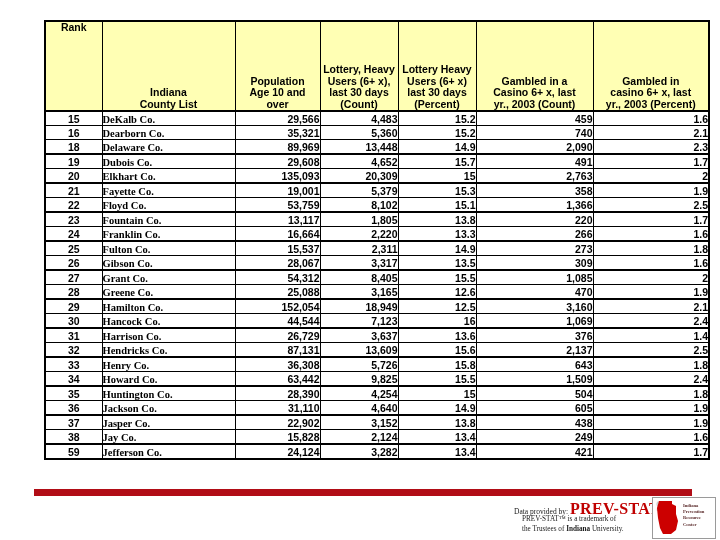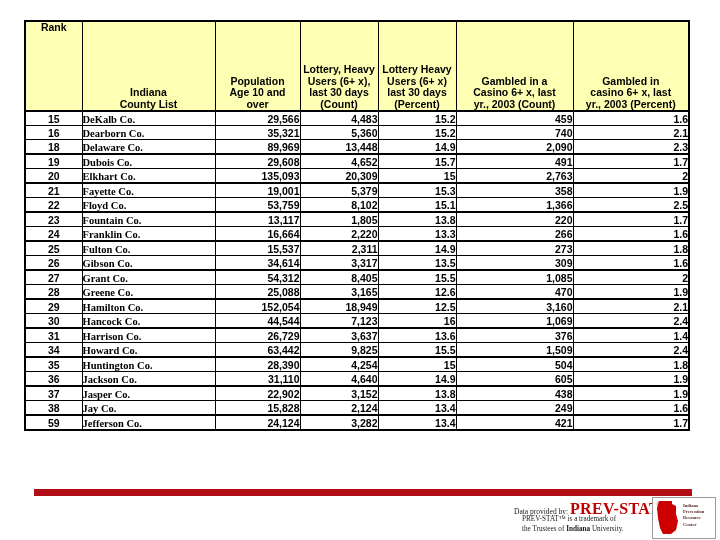--- a/index.html
+++ b/index.html
@@ -18,21 +18,21 @@
   #slide {
     position: absolute;
     left: 0; top: 0;
     width: 720px;
     height: 540px;
   }
 
   
   #table-wrap {
     position: absolute;
-    left: 24px;
+    left: 44px;
     top: 20px;
     width: 656px;
   }
 
   table.data-table {
     border-collapse: collapse;
     table-layout: fixed;
     width: 664px;
     background: #ffffb4;
     border: 2px solid #000000;
@@ -322,21 +322,21 @@
             <td class="c-county">Fulton Co.</td>
             <td class="c-num">15,537</td>
             <td class="c-num">2,311</td>
             <td class="c-num">14.9</td>
             <td class="c-num">273</td>
             <td class="c-num">1.8</td>
           </tr>
           <tr>
             <td class="c-rank">26</td>
             <td class="c-county">Gibson Co.</td>
-            <td class="c-num">34,614</td>
+            <td class="c-num">28,067</td>
             <td class="c-num">3,317</td>
             <td class="c-num">13.5</td>
             <td class="c-num">309</td>
             <td class="c-num">1.6</td>
           </tr>
           <tr class="grp-top">
             <td class="c-rank">27</td>
             <td class="c-county">Grant Co.</td>
             <td class="c-num">54,312</td>
             <td class="c-num">8,405</td>
@@ -372,20 +372,38 @@
             <td class="c-num">2.4</td>
           </tr>
           <tr class="grp-top">
             <td class="c-rank">31</td>
             <td class="c-county">Harrison Co.</td>
             <td class="c-num">26,729</td>
             <td class="c-num">3,637</td>
             <td class="c-num">13.6</td>
             <td class="c-num">376</td>
             <td class="c-num">1.4</td>
+          </tr>
+          <tr>
+            <td class="c-rank">32</td>
+            <td class="c-county">Hendricks Co.</td>
+            <td class="c-num">87,131</td>
+            <td class="c-num">13,609</td>
+            <td class="c-num">15.6</td>
+            <td class="c-num">2,137</td>
+            <td class="c-num">2.5</td>
+          </tr>
+          <tr class="grp-top">
+            <td class="c-rank">33</td>
+            <td class="c-county">Henry Co.</td>
+            <td class="c-num">36,308</td>
+            <td class="c-num">5,726</td>
+            <td class="c-num">15.8</td>
+            <td class="c-num">643</td>
+            <td class="c-num">1.8</td>
           </tr>
           <tr>
             <td class="c-rank">34</td>
             <td class="c-county">Howard Co.</td>
             <td class="c-num">63,442</td>
             <td class="c-num">9,825</td>
             <td class="c-num">15.5</td>
             <td class="c-num">1,509</td>
             <td class="c-num">2.4</td>
           </tr>

